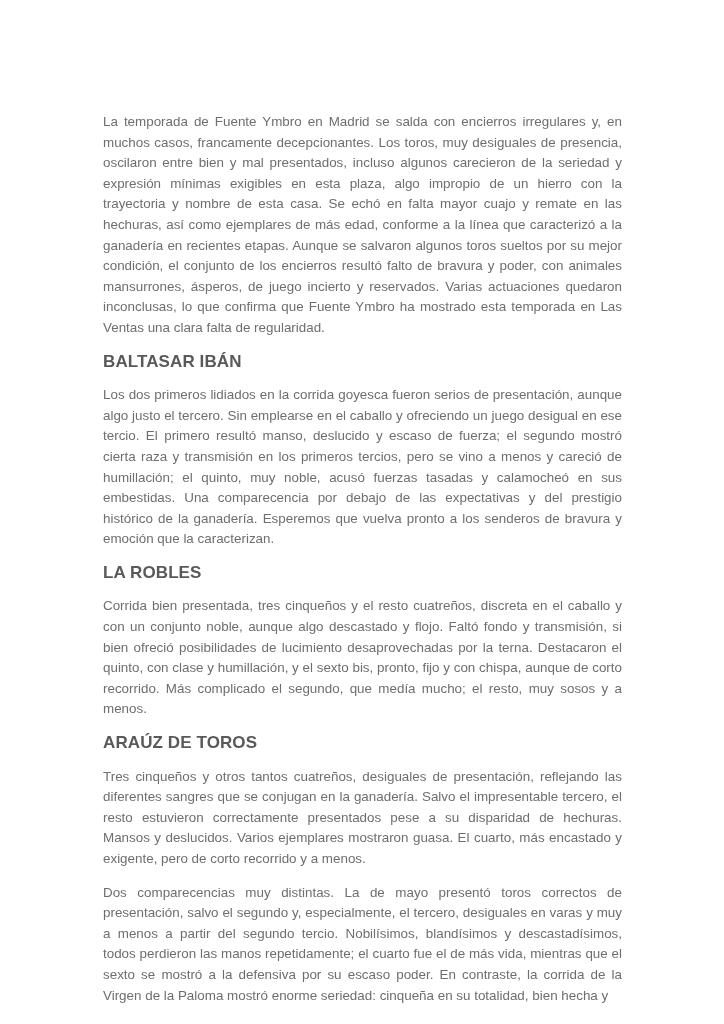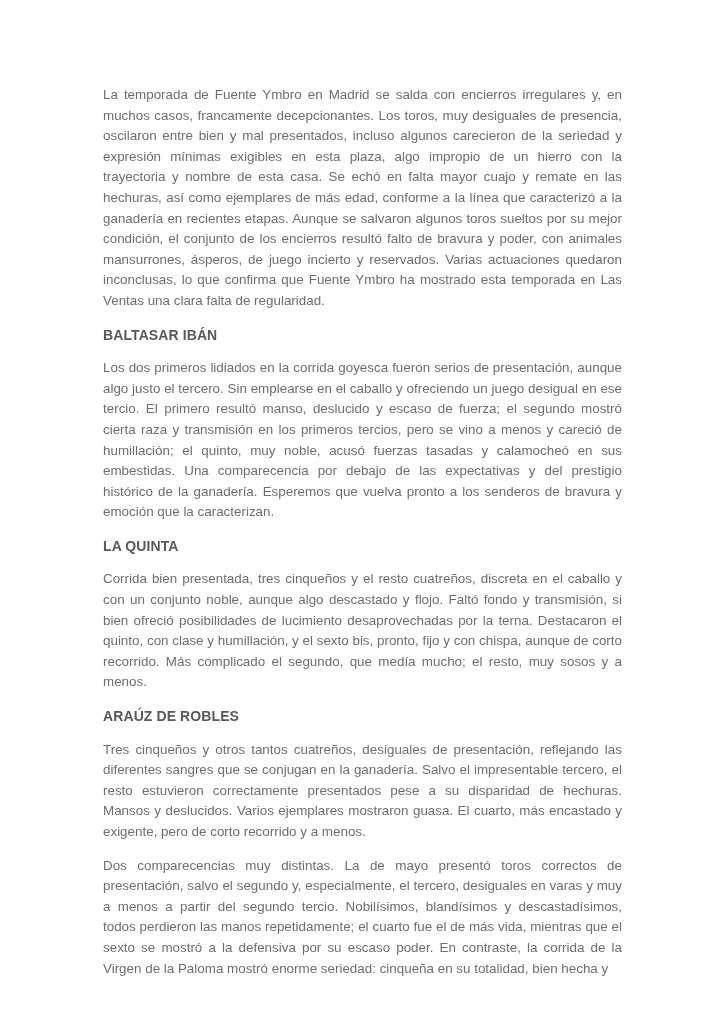--- a/index.html
+++ b/index.html
@@ -7,36 +7,36 @@
     padding: 0;
     background: #ffffff;
   }
   .page {
     position: relative;
     width: 724px;
     height: 1024px;
     background: #ffffff;
     overflow: hidden;
     box-sizing: border-box;
-    padding: 85px 102px 0 103px;
+    padding: 112px 102px 0 103px;
     font-family: "Liberation Sans", sans-serif;
   }
   .doc {
     width: 519px;
     color: #6e6e6e;
     font-size: 13.4px;
     line-height: 20.6px;
     text-align: justify;
     text-justify: inter-word;
   }
   .doc p {
     margin: 0 0 13px 0;
   }
   .doc h2 {
-    font-size: 14px;
+    font-size: 17px;
     line-height: 20.6px;
     font-weight: bold;
     color: #595959;
     margin: 13px 0 13px 0;
     text-align: left;
     letter-spacing: 0.1px;
   }
 </style>
 </head>
 <body>
@@ -45,26 +45,26 @@
   <div class="doc">
 
     <p>La temporada de Fuente Ymbro en Madrid se salda con encierros irregulares y, en muchos casos, francamente decepcionantes. Los toros, muy desiguales de presencia, oscilaron entre bien y mal presentados, incluso algunos carecieron de la seriedad y expresión mínimas exigibles en esta plaza, algo impropio de un hierro con la trayectoria y nombre de esta casa. Se echó en falta mayor cuajo y remate en las hechuras, así como ejemplares de más edad, conforme a la línea que caracterizó a la ganadería en recientes etapas. Aunque se salvaron algunos toros sueltos por su mejor condición, el conjunto de los encierros resultó falto de bravura y poder, con animales mansurrones, ásperos, de juego incierto y reservados. Varias actuaciones quedaron inconclusas, lo que confirma que Fuente Ymbro ha mostrado esta temporada en Las Ventas una clara falta de regularidad.</p>
 
     <section>
       <h2>BALTASAR IBÁN</h2>
       <p>Los dos primeros lidiados en la corrida goyesca fueron serios de presentación, aunque algo justo el tercero. Sin emplearse en el caballo y ofreciendo un juego desigual en ese tercio. El primero resultó manso, deslucido y escaso de fuerza; el segundo mostró cierta raza y transmisión en los primeros tercios, pero se vino a menos y careció de humillación; el quinto, muy noble, acusó fuerzas tasadas y calamocheó en sus embestidas. Una comparecencia por debajo de las expectativas y del prestigio histórico de la ganadería. Esperemos que vuelva pronto a los senderos de bravura y emoción que la caracterizan.</p>
     </section>
 
     <section>
-      <h2>LA QUINTA</h2>
+      <h2>LA ROBLES</h2>
       <p>Corrida bien presentada, tres cinqueños y el resto cuatreños, discreta en el caballo y con un conjunto noble, aunque algo descastado y flojo. Faltó fondo y transmisión, si bien ofreció posibilidades de lucimiento desaprovechadas por la terna. Destacaron el quinto, con clase y humillación, y el sexto bis, pronto, fijo y con chispa, aunque de corto recorrido. Más complicado el segundo, que medía mucho; el resto, muy sosos y a menos.</p>
     </section>
 
     <section>
-      <h2>ARAÚZ DE ROBLES</h2>
+      <h2>ARAÚZ DE TOROS</h2>
       <p>Tres cinqueños y otros tantos cuatreños, desiguales de presentación, reflejando las diferentes sangres que se conjugan en la ganadería. Salvo el impresentable tercero, el resto estuvieron correctamente presentados pese a su disparidad de hechuras. Mansos y deslucidos. Varios ejemplares mostraron guasa. El cuarto, más encastado y exigente, pero de corto recorrido y a menos.</p>
     </section>
 
     <section>
       <p>Dos comparecencias muy distintas. La de mayo presentó toros correctos de presentación, salvo el segundo y, especialmente, el tercero, desiguales en varas y muy a menos a partir del segundo tercio. Nobilísimos, blandísimos y descastadísimos, todos perdieron las manos repetidamente; el cuarto fue el de más vida, mientras que el sexto se mostró a la defensiva por su escaso poder. En contraste, la corrida de la Virgen de la Paloma mostró enorme seriedad: cinqueña en su totalidad, bien hecha y</p>
     </section>
 
   </div>
 </div>
 

